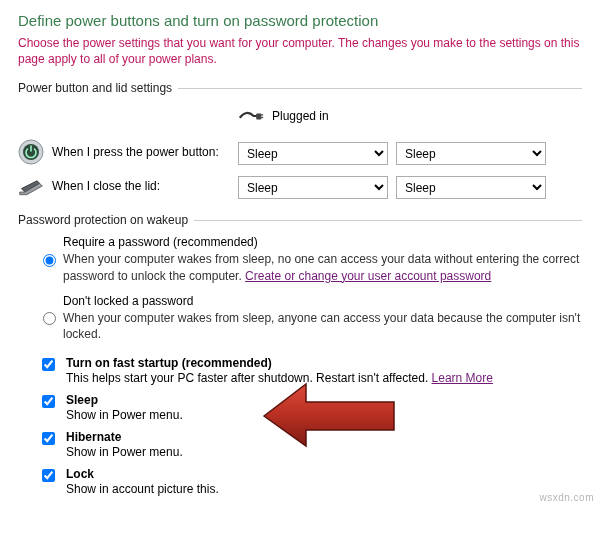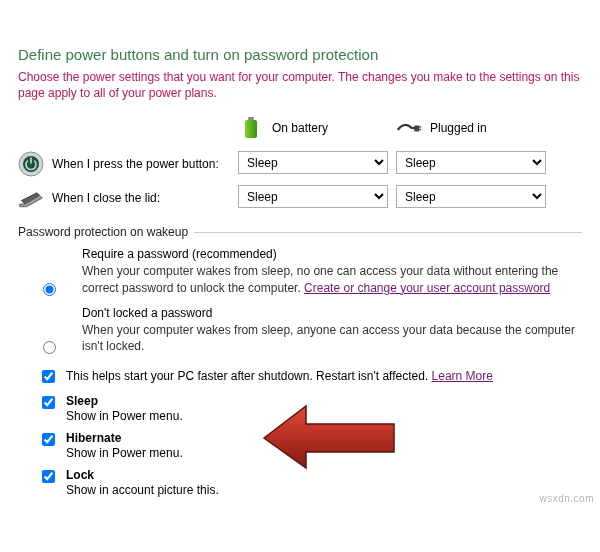--- a/index.html
+++ b/index.html
@@ -6,23 +6,22 @@
   body {
     margin: 0;
     padding: 0;
     font-family: "Segoe UI", Tahoma, sans-serif;
     font-size: 12px;
     color: #000;
     background: #fff;
     width: 600px;
   }
   .page {
-    padding: 24px 18px 20px 18px;
+    padding: 12px 18px 20px 18px;
     position: relative;
-    margin-top: 22px;
   }
   h1 {
     font-size: 15px;
     font-weight: 400;
     color: #3a7d4f;
     margin: 0 0 6px 0;
   }
   .desc {
     font-size: 12px;
     color: #be185d;
@@ -59,21 +58,21 @@
   .col-left-spacer { width: 220px; }
   .col-header {
     width: 158px;
     display: flex;
     align-items: center;
     gap: 8px;
     font-size: 12px;
   }
   .option-row {
     display: flex;
-    align-items: flex-start;
+    align-items: flex-end;
     margin: 8px 0;
     gap: 8px;
   }
   .option-row .lbl {
     display: flex;
     align-items: center;
     gap: 8px;
     width: 212px;
     font-size: 12px;
     color: #000;
@@ -88,21 +87,21 @@
     padding: 1px 4px;
   }
   .icon-circle {
     width: 26px;
     height: 26px;
     display: inline-flex;
     align-items: center;
     justify-content: center;
   }
   .radio-group { margin: 8px 0 14px 20px; }
-  .radio-item { display: flex; align-items: flex-end; gap: 23px; margin-bottom: 10px; }
+  .radio-item { display: flex; align-items: center; gap: 4px; margin-bottom: 10px; }
   .radio-item input[type=radio] { margin-top: 2px; }
   .radio-item .rlabel { font-size: 12px; }
   .radio-item .rdesc {
     font-size: 12px;
     color: #333;
     margin-top: 2px;
     line-height: 1.35;
   }
   .link { color: #701a75; cursor: pointer; text-decoration: underline; }
   .check-group { margin: 6px 0 0 20px; }
@@ -127,38 +126,26 @@
   }
 </style>
 </head>
 <body>
 
 <div class="page">
 
   <h1>Define power buttons and turn on password protection</h1>
   <p class="desc">Choose the power settings that you want for your computer. The changes you make to the settings on this page apply to all of your power plans.</p>
 
+  <div class="section-label">
+    <span>Power button and lid settings</span>
+  </div>
 
   <div class="col-headers">
     <div class="col-left-spacer"></div>
-    <div class="col-header">
-      <span class="icon-circle">
-        <svg width="16" height="22" viewBox="0 0 16 22">
-          <rect x="5" y="0" width="6" height="3" fill="#8a8a8a" rx="1"></rect>
-          <rect x="2" y="3" width="12" height="18" rx="2" fill="url(#gb)"></rect>
-          <defs>
-              <linearGradient id="gb" x1="0" x2="1">
-                <stop offset="0" stop-color="#7ed321"></stop>
-                <stop offset="1" stop-color="#3a8f1f"></stop>
-              </linearGradient>
-            </defs>
-        </svg>
-      </span>
-      <span>On battery</span>
-    </div>
     <div class="col-header">
       <span class="icon-circle">
         <svg width="30" height="16" viewBox="0 0 30 16">
           <path d="M2 10 Q10 0 18 8 L22 8" stroke="#333" stroke-width="2.5" fill="none"></path>
           <rect x="21" y="5" width="6" height="7" rx="1" fill="#444"></rect>
           <rect x="27" y="6" width="2" height="1.5" fill="#444"></rect>
             <rect x="27" y="9" width="2" height="1.5" fill="#444"></rect>
         </svg>
       </span>
       <span>Plugged in</span>
@@ -223,20 +210,21 @@
         <div class="rdesc">When your computer wakes from sleep, anyone can access your data because the computer isn't locked.</div>
       </div>
     </div>
   </div>
 
 
   <div class="check-group">
     <div class="check-item">
       <input type="checkbox" checked="" style="">
       <div>
+        <div class="clabel">Turn on fast startup (recommended)</div>
         <div class="cdesc">
           <span>This helps start your PC faster after shutdown. Restart isn't affected. </span><span class="link">Learn More</span>
         </div>
       </div>
     </div>
     <div class="check-item">
       <input type="checkbox" checked="" style="">
       <div>
         <div class="clabel">Sleep</div>
         <div class="cdesc">Show in Power menu.</div>

